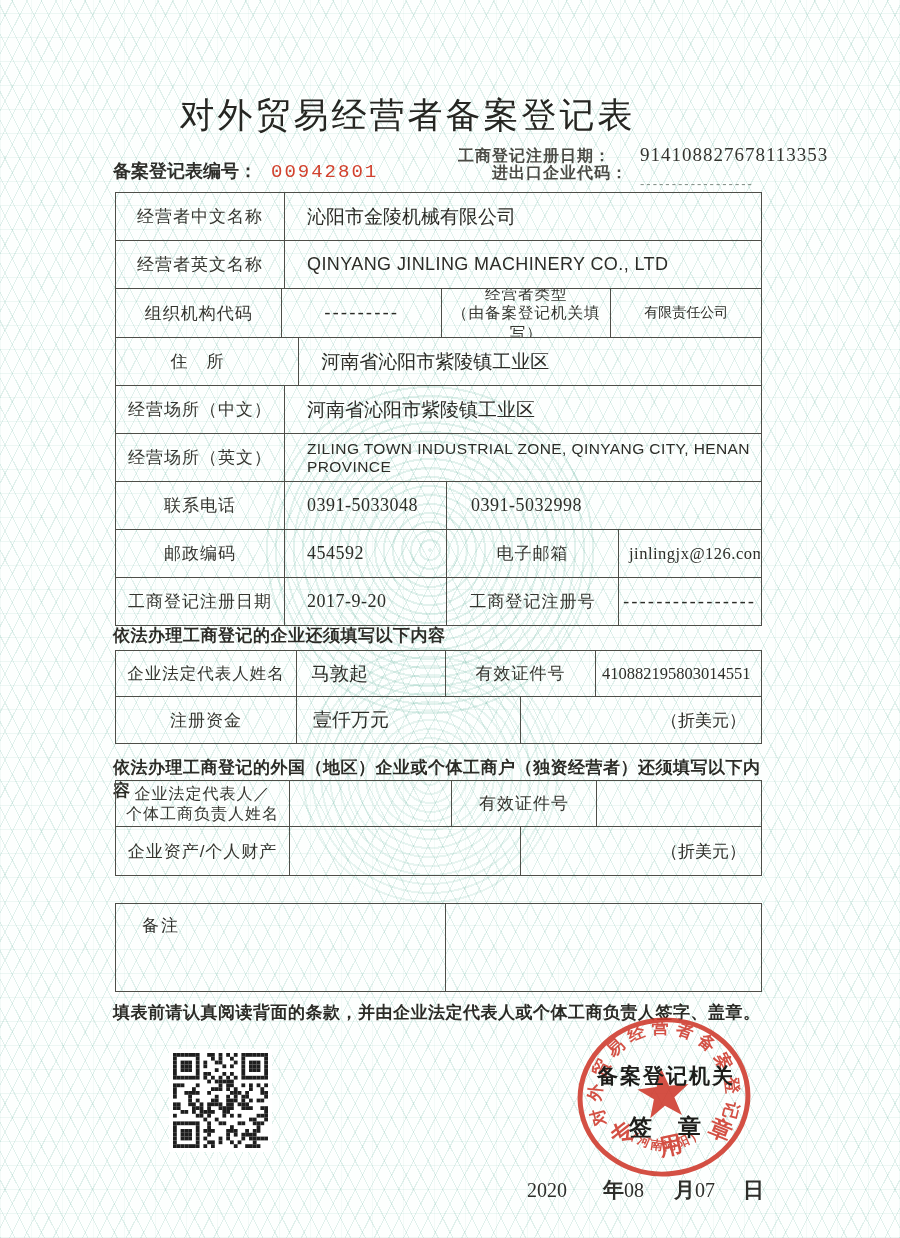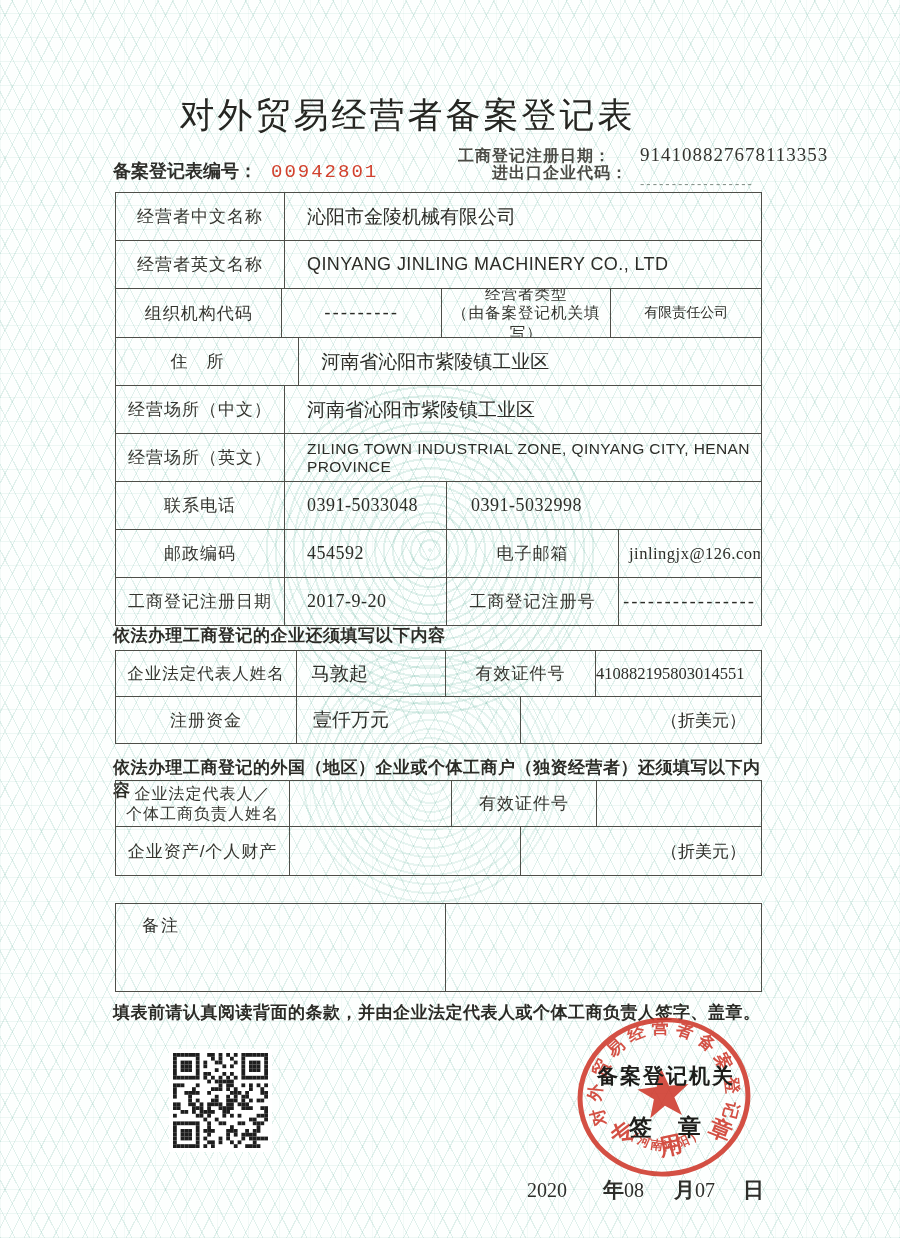--- a/index.html
+++ b/index.html
@@ -126,21 +126,21 @@
     </div>
   </div>
 
   <div class="abs sec-title" style="left:113px;top:624px;">依法办理工商登记的企业还须填写以下内容</div>
 
   <div class="tbl" style="left:115px;top:650px;width:647px;">
     <div class="tr" style="height:45px;">
       <div class="td lbl" style="width:180px;font-size:16.5px;">企业法定代表人姓名</div>
       <div class="td val" style="width:149px;padding-left:14px;">马敦起</div>
       <div class="td lbl" style="width:150px;">有效证件号</div>
-      <div class="td val val-num" style="width:165px;padding-left:0;font-size:16.5px;letter-spacing:0;">410882195803014551</div>
+      <div class="td val val-num" style="width:165px;padding-left:6px;font-size:16.5px;letter-spacing:0;">410882195803014551</div>
     </div>
     <div class="tr" style="height:46px;">
       <div class="td lbl" style="width:180px;">注册资金</div>
       <div class="td val" style="width:224px;padding-left:16px;">壹仟万元</div>
       <div class="td val val-right" style="width:240px;">（折美元）</div>
     </div>
   </div>
 
   <div class="abs sec-title" style="left:113px;top:756px;width:660px;">依法办理工商登记的外国（地区）企业或个体工商户（独资经营者）还须填写以下内容</div>
 

